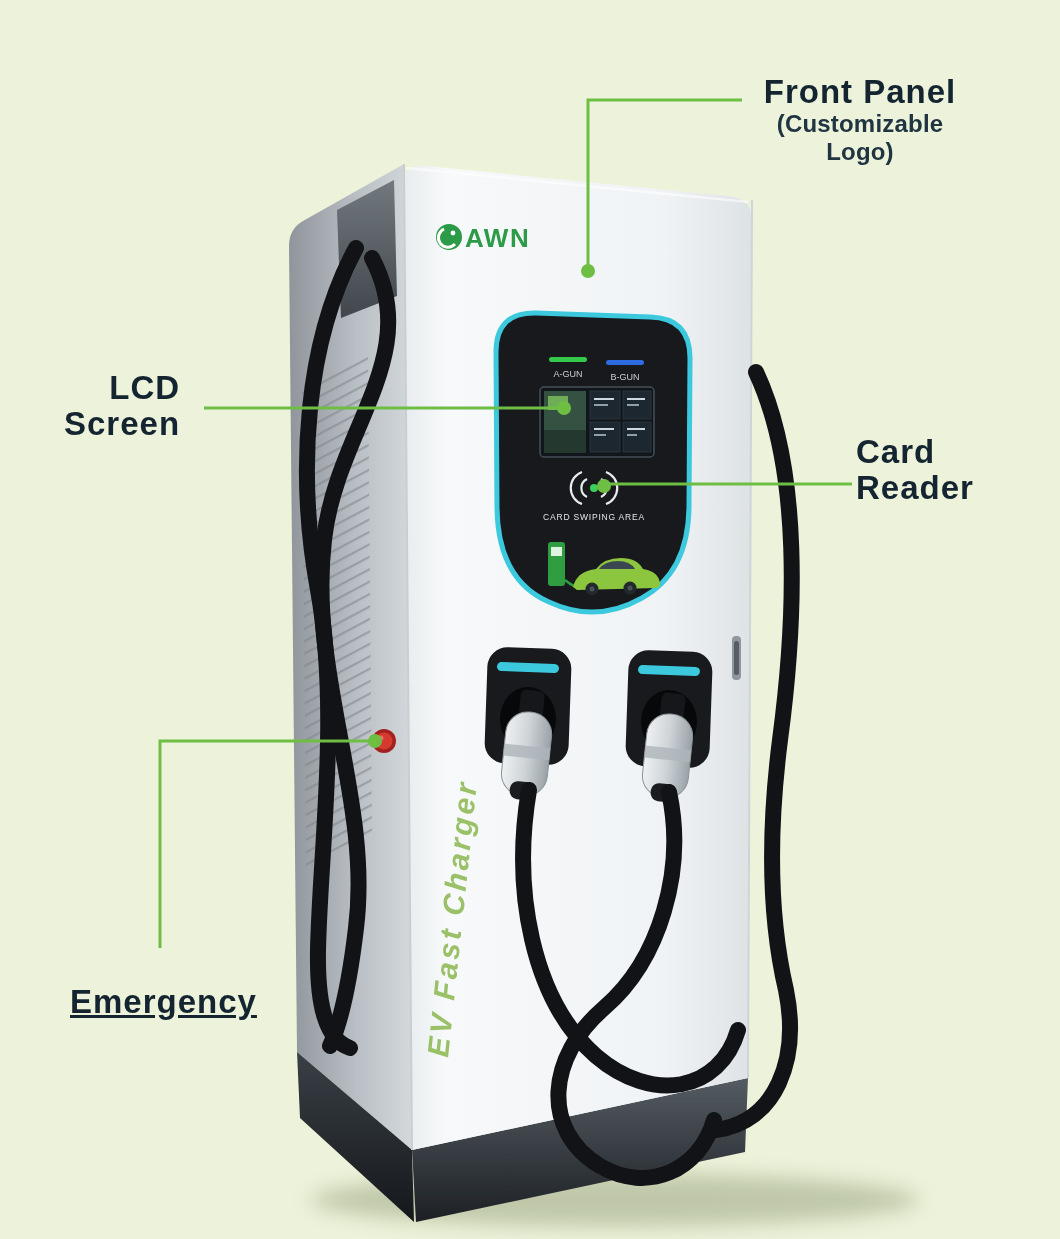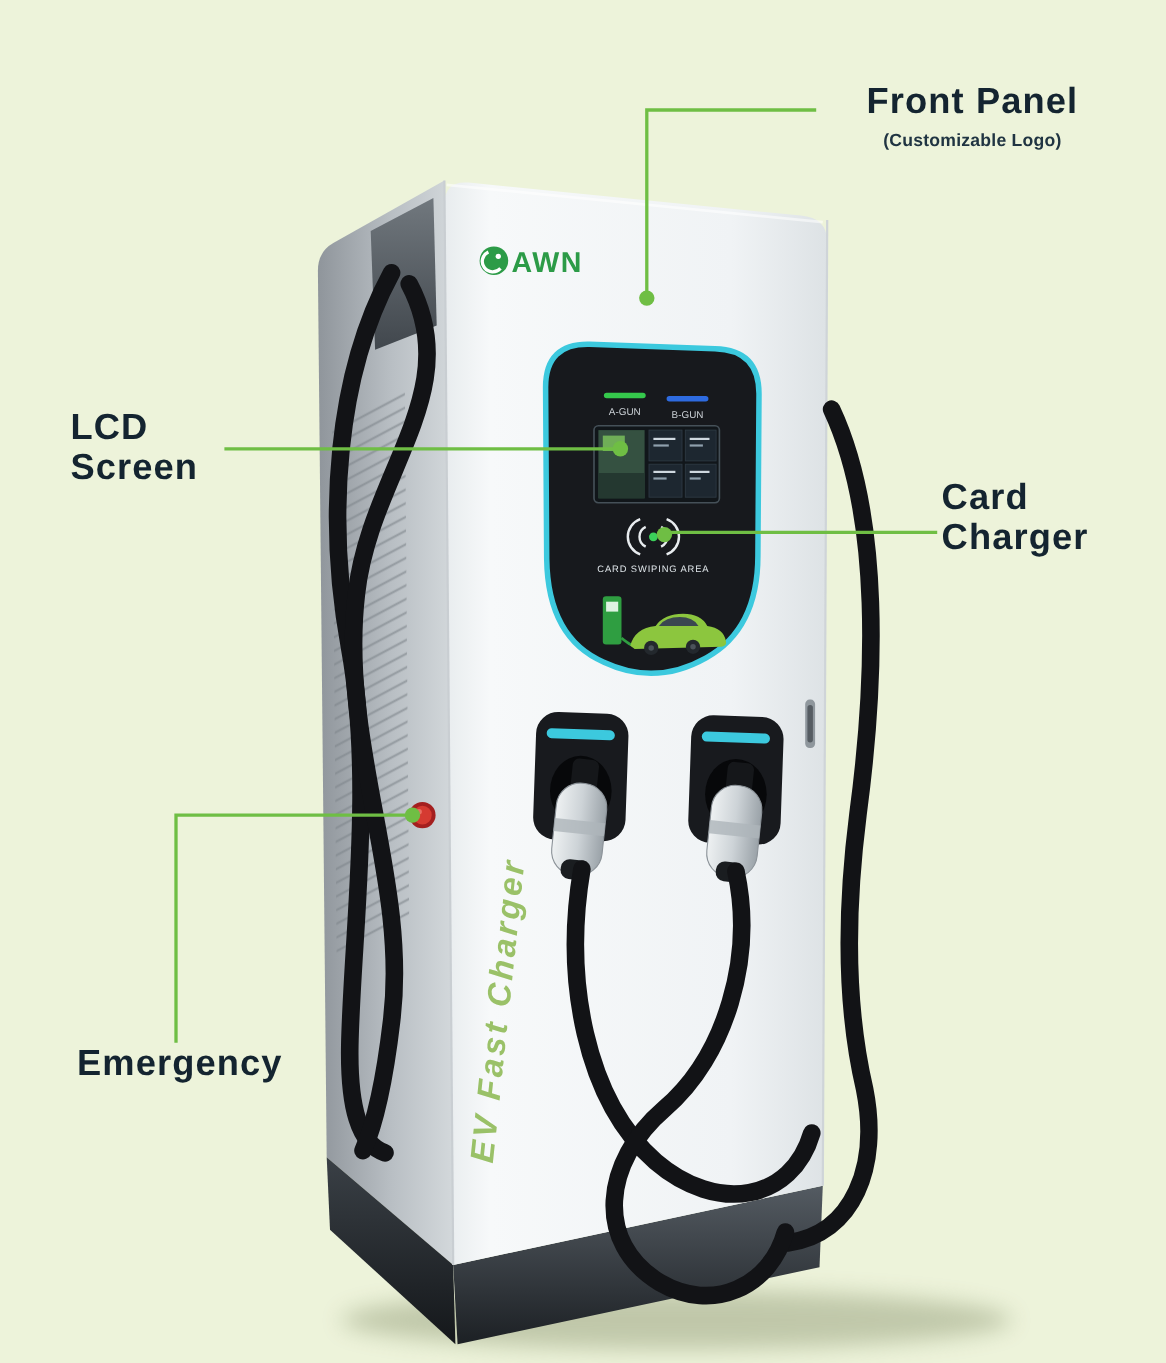--- a/index.html
+++ b/index.html
@@ -3,21 +3,21 @@
 <meta charset="utf-8">
 <style>
   html,body{margin:0;padding:0;background:#edf3da;}
   .stage{
     position:relative;width:1060px;height:1239px;overflow:hidden;
     background:#edf3da;font-family:"Liberation Sans",sans-serif;
   }
   .art{position:absolute;left:0;top:0;}
   .callout-label{position:absolute;color:#142430;z-index:5;}
   .callout-title{font-size:33px;font-weight:700;letter-spacing:1px;line-height:1.1;color:#142430;}
-  .callout-subtitle{font-size:16px;font-weight:700;letter-spacing:.2px;color:#203442;margin-top:10px;}
+  .callout-subtitle{font-size:24px;font-weight:700;letter-spacing:.2px;color:#203442;margin-top:0;}
   svg text{font-family:"Liberation Sans",sans-serif;}
 </style>
 </head>
 <body>
 
 <div class="stage">
 
   <svg class="art" width="1060" height="1239" viewBox="0 0 1060 1239">
     <defs>
       <linearGradient id="sideGrad" x1="0" y1="0" x2="1" y2="0">
@@ -202,32 +202,32 @@
     <g stroke="#6fbe44" stroke-width="3" fill="none">
       <line x1="852" y1="484" x2="608" y2="484"></line>
       <circle cx="604" cy="486" r="7" fill="#6fbe44" stroke="none"></circle>
     </g>
     <g stroke="#6fbe44" stroke-width="3" fill="none">
       <polyline points="160,948 160,741 370,741"></polyline>
       <circle cx="375" cy="741" r="7" fill="#6fbe44" stroke="none"></circle>
     </g>
   </svg>
 
-  <div class="callout-label" style="left:768px;top:74px;width:232px;text-align:center;">
+  <div class="callout-label" style="left:744px;top:74px;width:232px;text-align:center;">
     <div class="callout-title">Front Panel</div>
     <div class="callout-subtitle">(Customizable Logo)</div>
   </div>
 
-  <div class="callout-label" style="left:64px;top:370px;">
+  <div class="callout-label" style="left:64px;top:370px;text-align:right;">
     <div class="callout-title">LCD</div>
     <div class="callout-title">Screen</div>
   </div>
 
   <div class="callout-label" style="left:856px;top:434px;">
     <div class="callout-title">Card</div>
-    <div class="callout-title">Charger</div>
-  </div>
-
-  <div class="callout-label" style="left:70px;top:948px;">
+    <div class="callout-title">Reader</div>
+  </div>
+
+  <div class="callout-label" style="left:70px;top:984px;text-decoration:underline;">
     <div class="callout-title">Emergency</div>
   </div>
 
 </div>
 
 </body></html>

